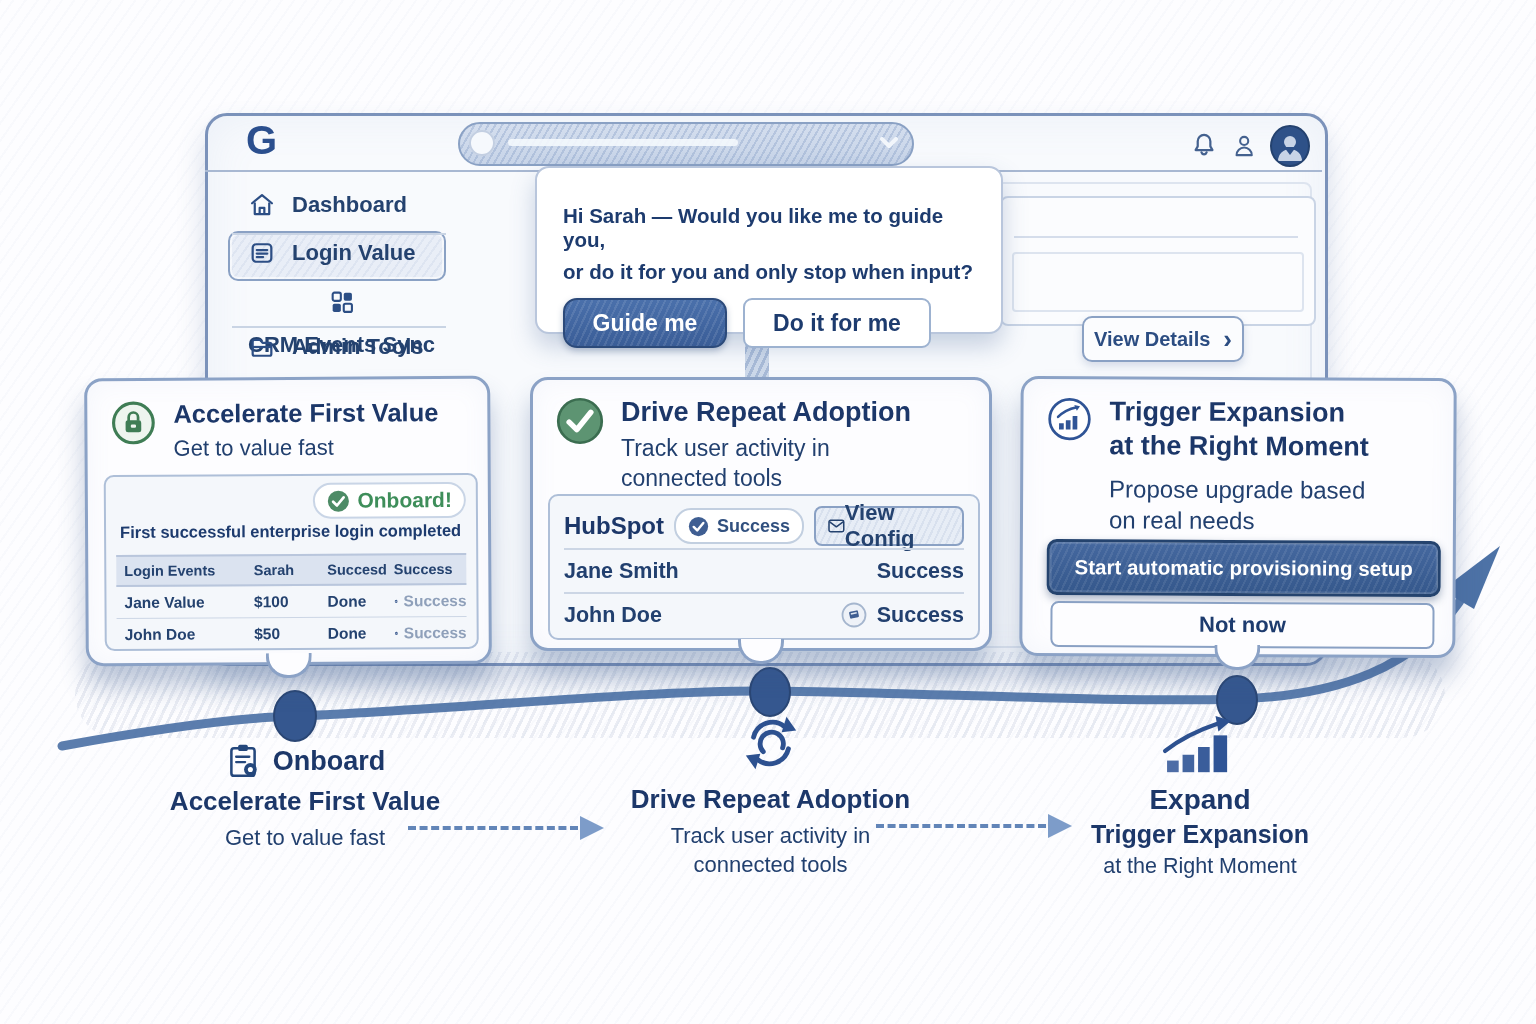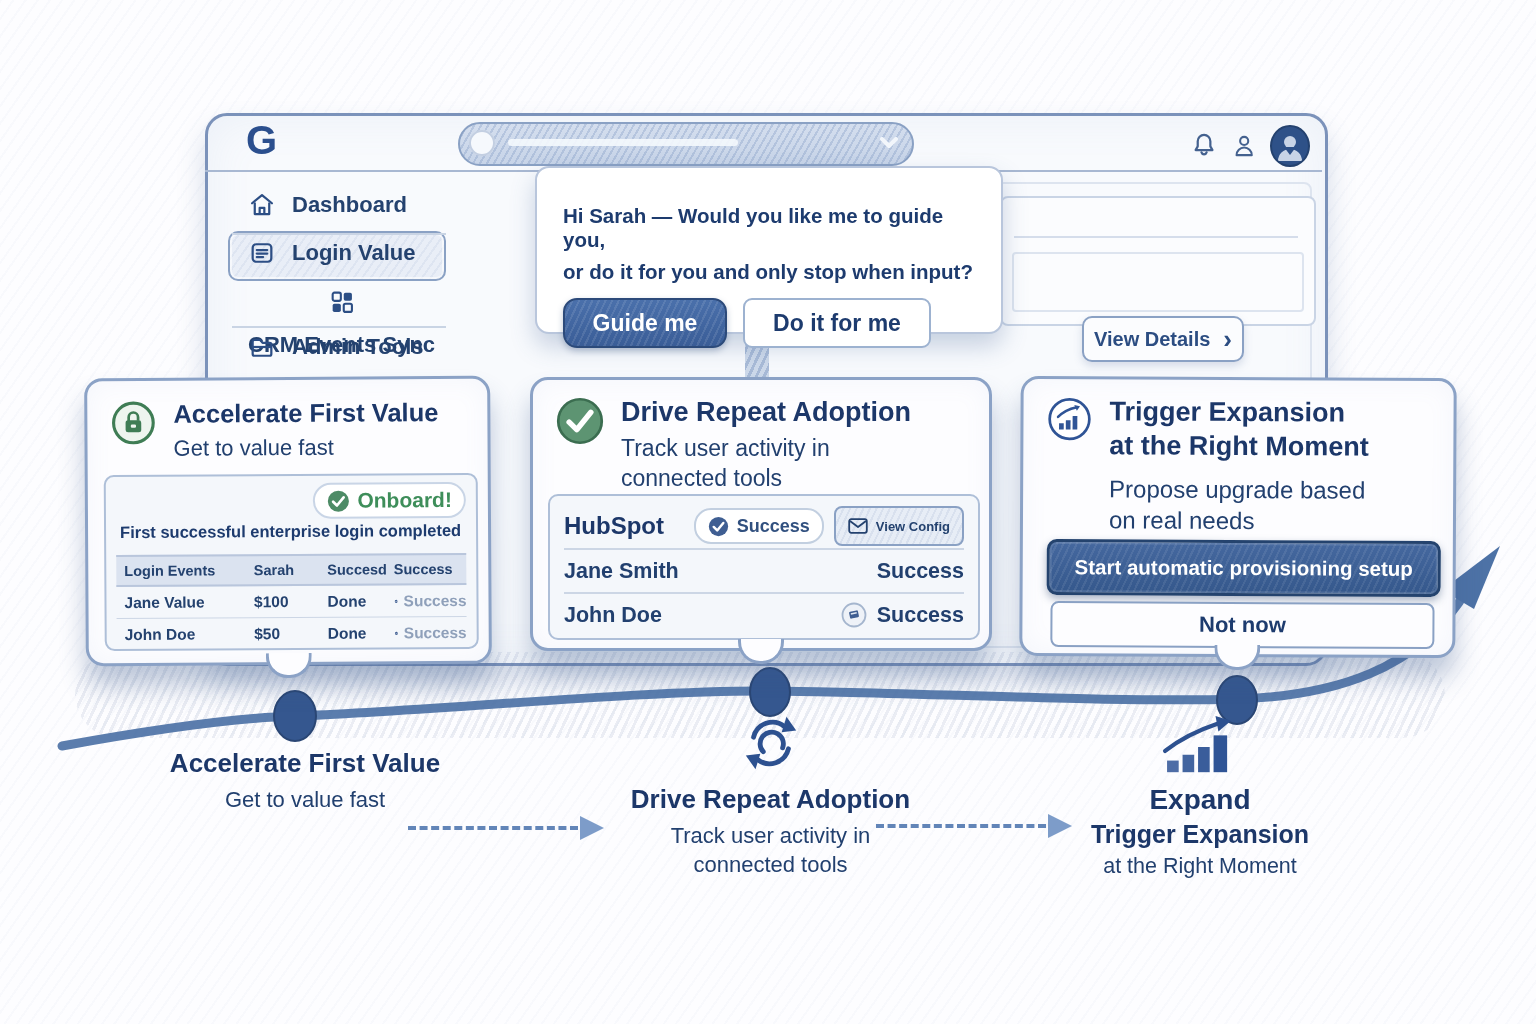--- a/index.html
+++ b/index.html
@@ -72,23 +72,23 @@
   .t-head{background:#dbe3f0;border-top:2px solid #b9c6dc;border-bottom:2px solid #b9c6dc;font-weight:700;color:#31507f;font-size:14.5px;height:28px;}
   .t-row + .t-row{border-top:1.5px solid #ccd6e5;}
   .t-head + .t-row{border-top:none;}
   .t-cell{padding-left:8px;font-weight:700;color:#24426f;display:flex;align-items:center;gap:6px;}
   .t-status{color:#8fa0ba;font-weight:600;}
   
   .c2-rowA{position:absolute;left:14px;right:14px;top:8px;height:44px;display:flex;align-items:center;gap:10px;}
   .hubspot{font-size:24px;font-weight:800;color:#1c3769;}
   .pill{height:32px;padding:0 12px;border:2px solid #c2cfe0;border-radius:17px;background:#fff;display:flex;align-items:center;gap:8px;
     font-size:18px;font-weight:700;color:#31507f;}
-  .btn-config{height:36px;padding:0 12px;border:2px solid #8aa1c4;border-radius:8px;display:flex;align-items:center;gap:8px;
+  .btn-config{height:36px;padding:0 12px;border:2px solid #8aa1c4;border-radius:8px;display:flex;align-items:center;
     background:repeating-linear-gradient(115deg, rgba(110,135,180,.12) 0 2px, transparent 2px 6px),#e7edf6;
-    font-size:13px;font-weight:700;color:#24426f;cursor:pointer;}
+    font-size:22px;font-weight:700;color:#24426f;cursor:pointer;}
   .c2-row{position:absolute;left:14px;right:14px;display:flex;align-items:center;justify-content:space-between;
     font-size:21.5px;font-weight:600;color:#22406f;border-top:2px solid #ccd6e5;height:42px;}
   .c2-status{display:flex;align-items:center;gap:10px;}
   
   .btn-provision{position:absolute;left:24px;top:160px;width:388px;height:50px;border-radius:10px;border:3px solid #24436e;
     background:repeating-linear-gradient(115deg, rgba(255,255,255,.08) 0 2px, transparent 2px 6px),linear-gradient(#45689f,#35588c);
     color:#fff;font-size:20.5px;font-weight:700;display:flex;align-items:center;justify-content:center;cursor:pointer;
     box-shadow:0 4px 8px rgba(50,75,115,.4), inset 0 0 0 2px rgba(255,255,255,.12);}
   .btn-notnow{position:absolute;left:28px;top:222px;width:380px;height:42px;border-radius:8px;border:2px solid #8aa1c4;background:#fdfdff;
     color:#1d3b6e;font-size:22px;font-weight:700;display:flex;align-items:center;justify-content:center;cursor:pointer;}
@@ -334,20 +334,31 @@
         <div class="card-sub" style="font-size:24px;margin-top:10px;">Propose upgrade based</div>
         <div class="card-sub" style="font-size:24px;margin-top:0;">on real needs</div>
       </div>
     </div>
     <div class="btn-provision">Start automatic provisioning setup</div>
     <div class="btn-notnow">Not now</div>
     <div class="notch"></div>
   </div>
 
   <div class="stage" style="left:140px;top:742px;width:330px;">
+    <div class="stage-headrow">
+      <svg class="ico" width="36" height="38" viewBox="0 0 34 36">
+        <rect x="6" y="6" width="22" height="26" rx="2.5" fill="none" stroke="#24477c" stroke-width="2.4"></rect>
+        <rect x="12.5" y="2.5" width="9" height="6" rx="1.5" fill="#24477c"></rect>
+        <line x1="10.5" y1="14" x2="23" y2="14" stroke="#24477c" stroke-width="2.2" stroke-linecap="round"></line>
+        <line x1="10.5" y1="19" x2="19" y2="19" stroke="#24477c" stroke-width="2.2" stroke-linecap="round"></line>
+        <circle cx="24" cy="26" r="6" fill="#24477c"></circle>
+        <circle cx="24" cy="26" r="2.4" fill="#fff"></circle>
+      </svg>
+      <span class="stage-heading">Onboard</span>
+    </div>
     <div class="stage-title">Accelerate First Value</div>
     <div class="stage-sub">Get to value fast</div>
   </div>
 
   <div class="dashed-arrow" style="left:408px;top:816px;width:196px;">
     <div class="da-line"></div>
     <div class="da-head"></div>
   </div>
 
   <div class="stage" style="left:578px;top:712px;width:385px;">

